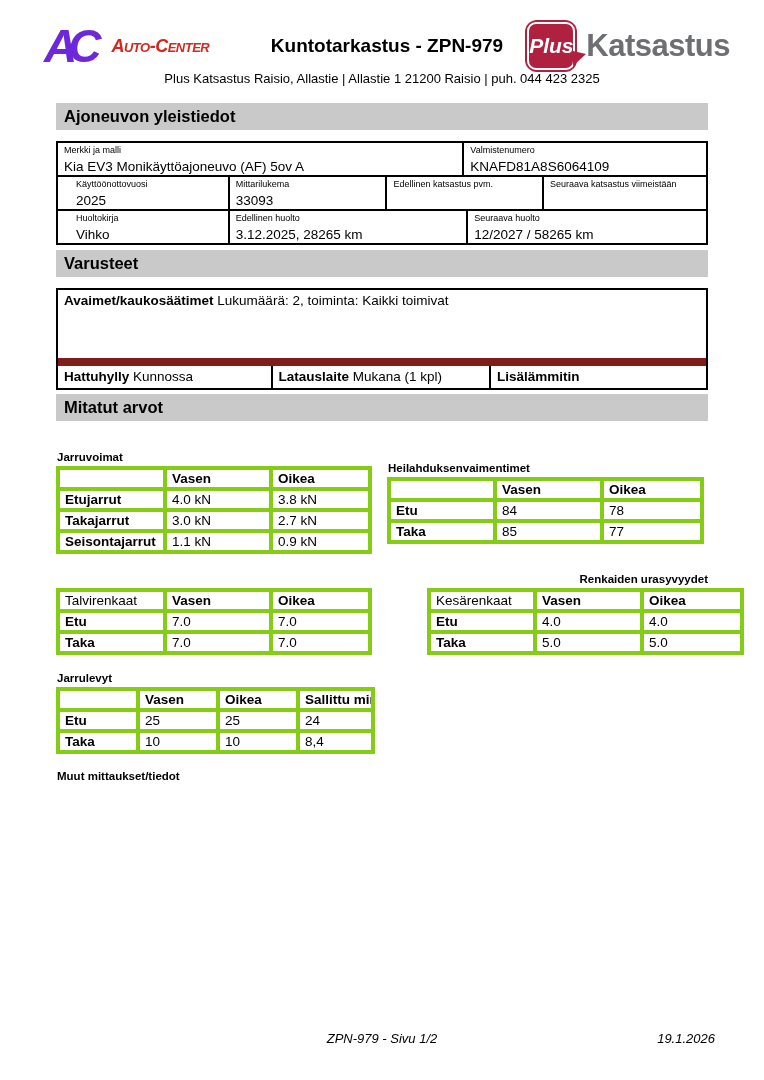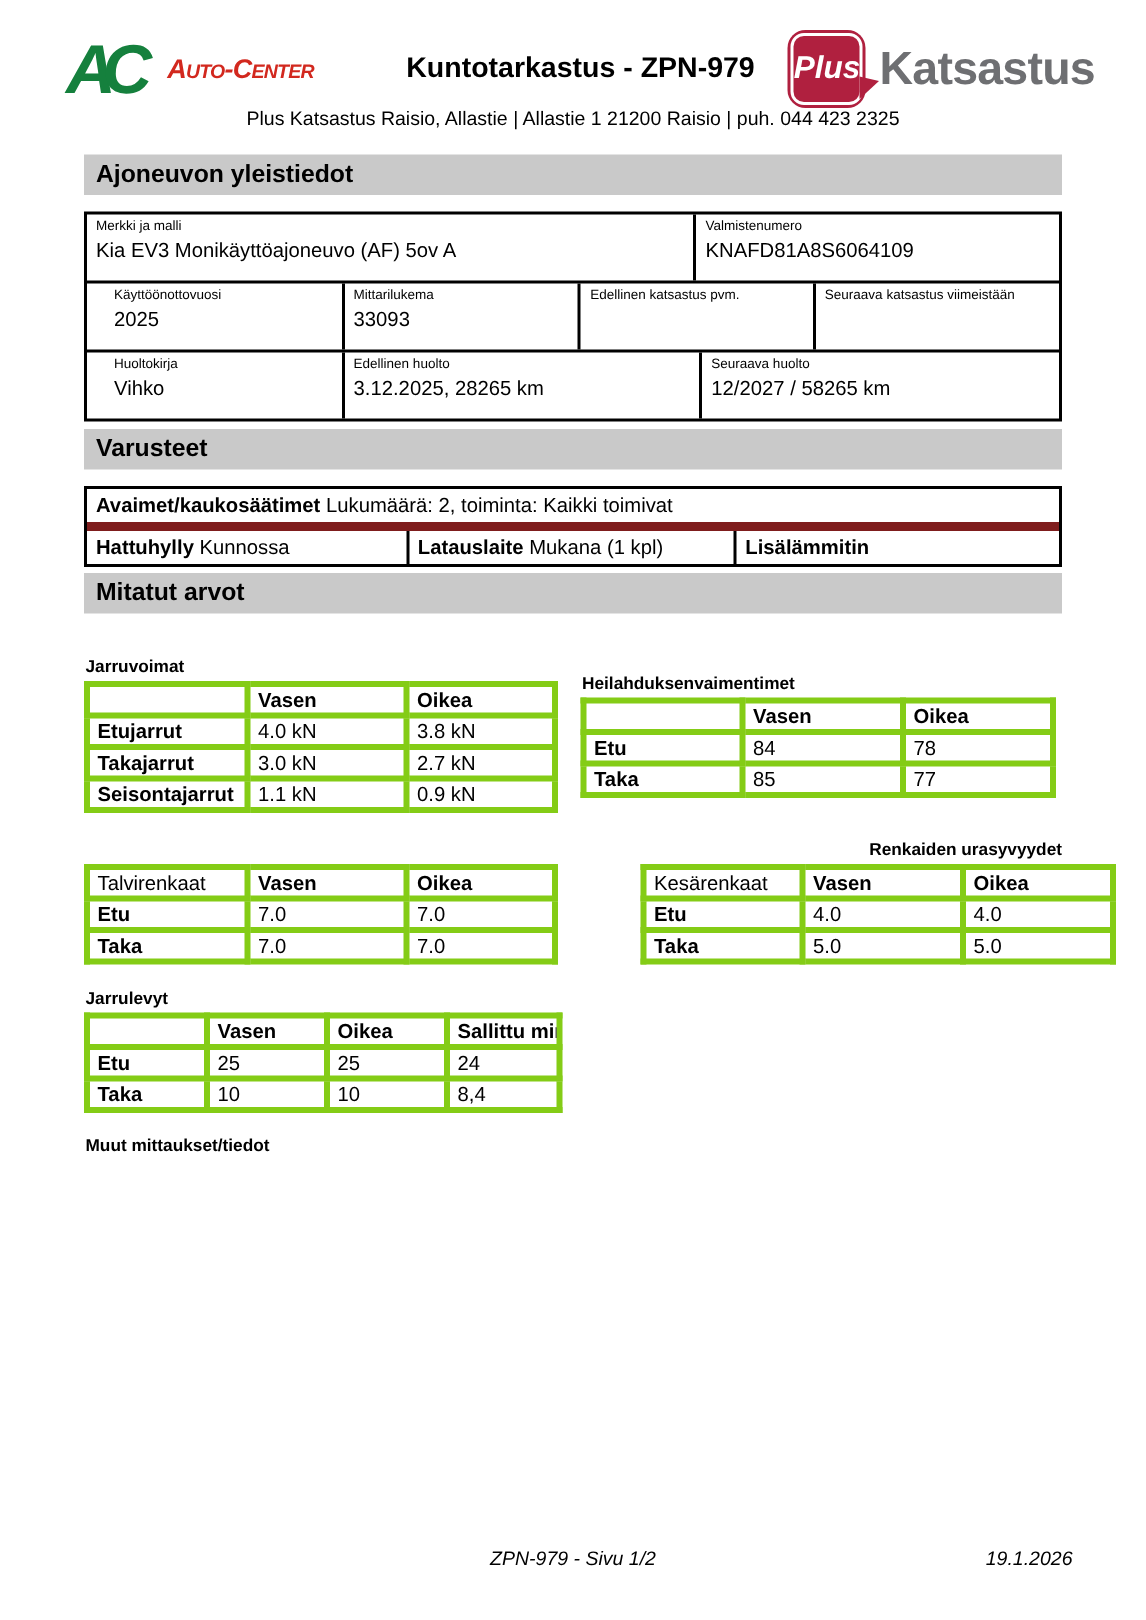--- a/index.html
+++ b/index.html
@@ -7,51 +7,51 @@
   body {
     width: 764px; height: 1080px;
     background: #ffffff; color: #000;
     font-family: "Liberation Sans", sans-serif;
     position: relative; overflow: hidden;
   }
 
   
   .header-row { display: flex; align-items: center; padding: 30px 34px 0 44px; height: 62px; }
   .ac-logo { width: 195px; display: flex; align-items: center; flex-shrink: 0; }
-  .ac-mono { color: #15803d; font-style: italic; font-weight: 900; font-size: 46px; letter-spacing: -9px; line-height: 1; padding-right: 9px; }
+  .ac-mono { color: #6d28d9; font-style: italic; font-weight: 900; font-size: 46px; letter-spacing: -9px; line-height: 1; padding-right: 9px; }
   .ac-name { color: #d2281e; font-style: italic; font-weight: bold; font-variant: small-caps; font-size: 18px; margin-left: 10px; letter-spacing: -0.5px; white-space: nowrap; }
   .doc-title { flex: 1; text-align: center; font-weight: bold; font-size: 19px; white-space: nowrap; }
   .plus-logo { width: 195px; display: flex; align-items: center; justify-content: flex-end; flex-shrink: 0; }
   .plus-box { width: 52px; height: 52px; background: #b0203f; border-radius: 12px; position: relative; display: flex; align-items: center; justify-content: center; flex-shrink: 0; }
   .plus-box::before { content: ""; position: absolute; inset: 2px; border: 2px solid #fff; border-radius: 9px; }
   .plus-text { color: #fff; font-style: italic; font-weight: bold; font-size: 21px; position: relative; z-index: 1; }
   .plus-tail { position: absolute; right: -9px; bottom: 6px; width: 0; height: 0; border-left: 13px solid #b0203f; border-top: 3px solid transparent; border-bottom: 12px solid transparent; }
   .katsastus-text { color: #6e6f72; font-weight: bold; font-size: 31px; margin-left: 9px; letter-spacing: -0.5px; }
   .address-line { text-align: center; font-size: 13px; margin-top: 9px; }
 
   
   .content { margin: 17px 56px 0 56px; width: 652px; }
   .section-bar { background: #c9c9c9; font-weight: bold; font-size: 16.5px; height: 27px; line-height: 27px; padding-left: 8px; }
 
   
   .gtable { border: 2px solid #000; margin-top: 11px; }
   .grow { display: flex; }
   .grow + .grow { border-top: 2px solid #000; padding-left: 12px; }
-  .gcell { height: 44px; padding: 2px 6px; overflow: hidden; }
+  .gcell { height: 32px; padding: 2px 6px; overflow: hidden; }
   .gcell + .gcell { border-left: 2px solid #000; }
   .glabel { font-size: 9px; line-height: 11px; white-space: nowrap; }
   .gvalue { font-size: 13.5px; line-height: 17px; margin-top: 2px; min-height: 17px; white-space: nowrap; }
   .w624 { width: 62.4%; } .w376 { width: 37.6%; }
   .w248 { width: 24.8%; } .w246 { width: 24.6%; } .w258 { width: 25.8%; }
   .w375 { width: 37.5%; } .w377 { width: 37.7%; }
 
   
   .vtable { border: 2px solid #000; margin-top: 11px; }
   .vrow { display: flex; }
-  .vrow + .vrow { border-top: 6px solid #7f1d1d; }
+  .vrow + .vrow { border-top: 8px solid #7f1d1d; margin-top: 46px; }
   .vcell { height: 22px; padding: 2px 6px; font-size: 13.5px; line-height: 17px; white-space: nowrap; overflow: hidden; }
   .vcell + .vcell { border-left: 2px solid #000; }
   .v-full { width: 100%; }
   .v33a { width: 32.8%; } .v33b { width: 33.7%; } .v33c { width: 33.5%; }
   .b { font-weight: bold; }
 
   
   .mcaption { font-weight: bold; font-size: 11.5px; margin-left: 1px; }
   .mrow { display: flex; align-items: center; }
   .mcol-left { width: 331px; flex-shrink: 0; }

